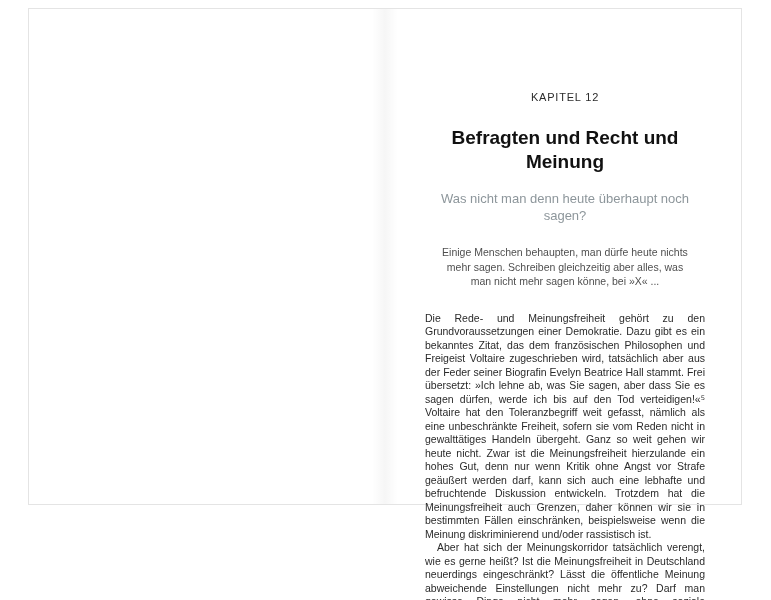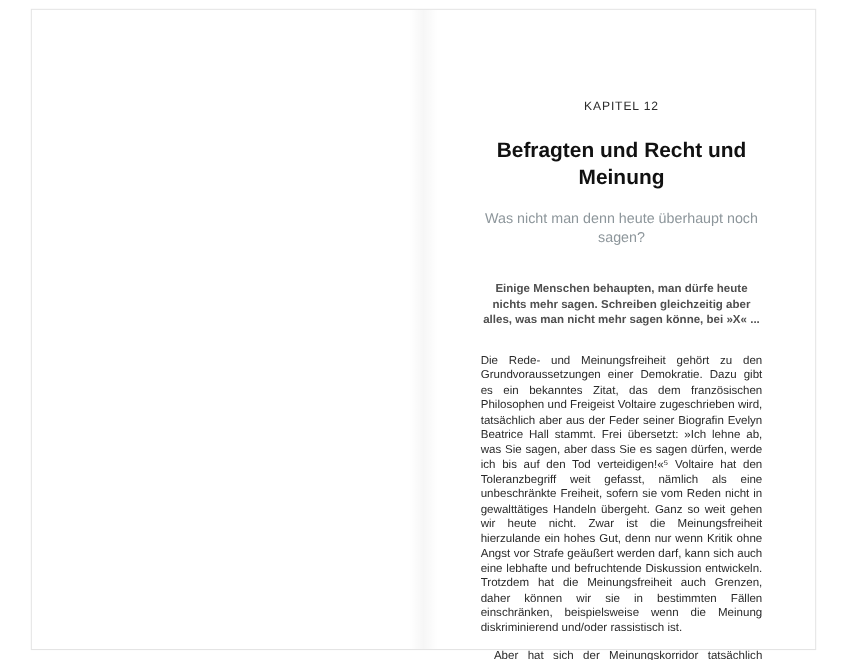--- a/index.html
+++ b/index.html
@@ -11,21 +11,21 @@
   }
   *{box-sizing:border-box;}
   html,body{margin:0;padding:0;}
   body{
     width:771px;height:600px;background:#ffffff;
     font-family:"Liberation Sans", sans-serif;
     -webkit-font-smoothing:antialiased;
   }
   .canvas{position:relative;width:771px;height:600px;background:#ffffff;overflow:hidden;}
   .spread{
-    position:absolute;left:28px;top:8px;width:714px;height:583px;
+    position:absolute;left:28px;top:8px;width:714px;height:497px;
     background:#ffffff;border:1px solid var(--border);
     display:flex;
     justify-content:space-between;
   }
   .spread::after{
     content:"";position:absolute;left:50%;top:0;bottom:0;width:26px;
     transform:translateX(-50%);
     background:linear-gradient(to right, rgba(0,0,0,0), rgba(0,0,0,0.035), rgba(0,0,0,0));
     pointer-events:none;
   }
@@ -47,33 +47,32 @@
     font-weight:700;
     color:var(--title);
   }
   .subtitle{
     margin-top:16px;
     text-align:center;
     font-size:13px;line-height:17px;
     color:var(--subtitle);
   }
   .epigraph{
-    margin-top:31px;
+    margin-top:21px;
     padding:0 12px;
     text-align:center;
     font-size:10.5px;line-height:14.5px;
     color:var(--epigraph);
-    font-weight:bold;
   }
   .bodytext{
     margin-top:23px;
     color:var(--body-text);
   }
   .bodytext p{
-    margin:12px;
+    margin:0;
     font-size:10.5px;line-height:13.5px;
     text-align:justify;
     hyphens:auto;
     -webkit-hyphens:auto;
   }
   .bodytext p.indent{text-indent:12px;}
 </style>
 </head>
 <body>
 

